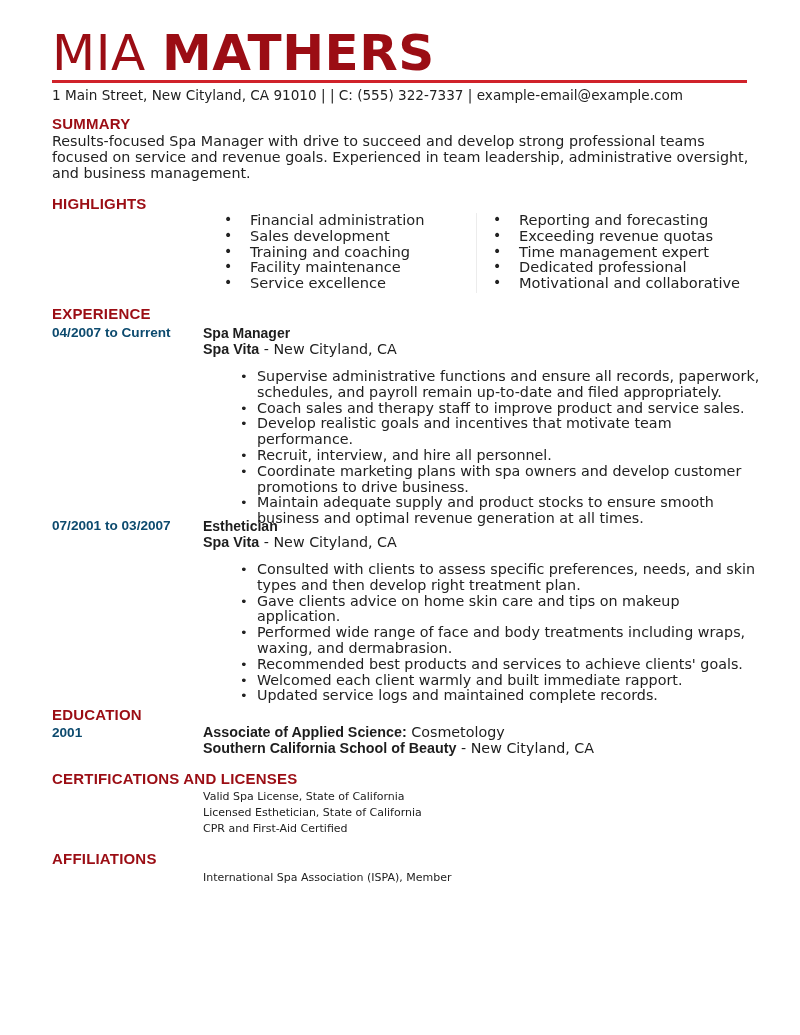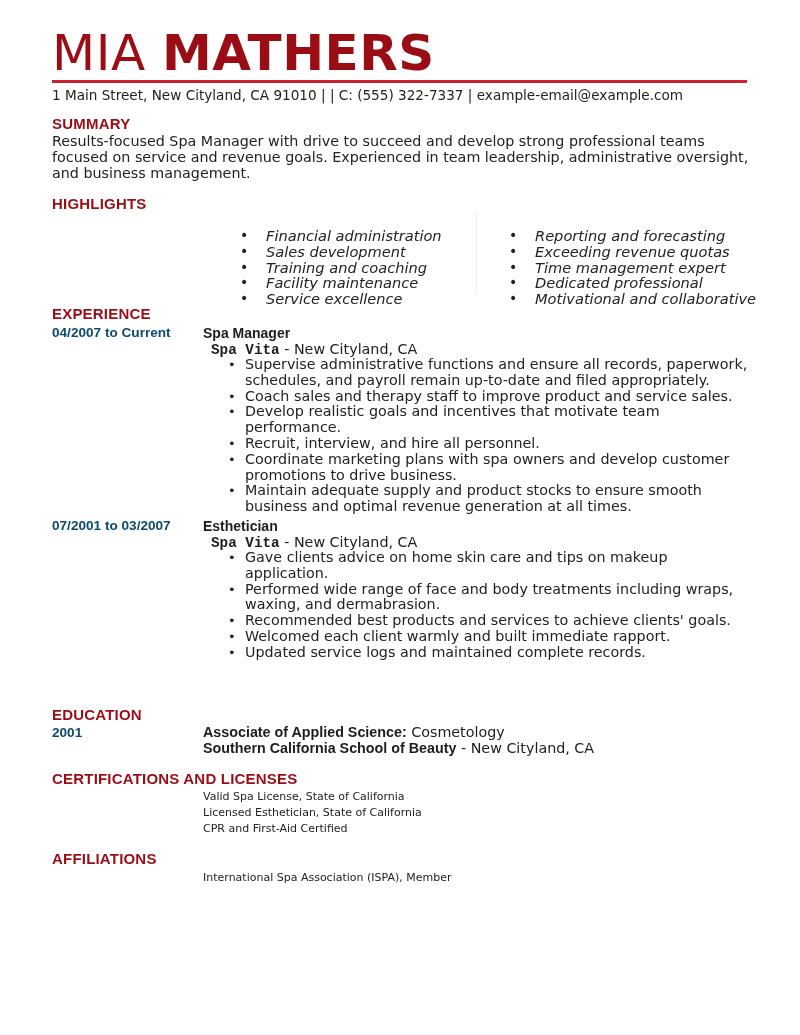--- a/index.html
+++ b/index.html
@@ -10,30 +10,30 @@
           color: #9b0d14; letter-spacing: 0.5px; white-space: nowrap; }
   .name .first { font-weight: normal; font-family: "DejaVu Sans", sans-serif; transform: scaleX(1); text-align: center; }
   .name .last { font-weight: bold; }
   .rule { position: absolute; left: 0; top: 80px; width: 695px; height: 3px; background: #d0222a; }
   .contact { position: absolute; left: 0; top: 86px; font-size: 13.6px; line-height: 18px; white-space: nowrap; color: #222; }
 
   .section-title { position: absolute; left: 0; font-weight: bold; font-size: 15px; color: #9b0d14;
                    font-family: "Liberation Sans", sans-serif; letter-spacing: 0.2px; text-align: right; }
   .para { position: absolute; left: 0; width: 700px; font-size: 14.3px; line-height: 16px; color: #222; }
 
-  .hl-col { position: absolute; margin: 16px; padding: 0; list-style: none; font-size: 14.6px; line-height: 15.8px; color: #222; font-style: italic; }
+  .hl-col { position: absolute; margin: 0; padding: 0; list-style: none; font-size: 14.6px; line-height: 15.8px; color: #222; }
   .hl-col li { position: relative; padding-left: 26px; white-space: nowrap; }
   .hl-col li::before { content: "\2022"; position: absolute; left: 0; top: 0; font-size: 14px; }
   .hl-divider { position: absolute; left: 424px; top: 213px; width: 1px; height: 80px; background: #ececec; }
 
   .date { position: absolute; left: 0; font-weight: bold; font-size: 13.6px; color: #0c4a6e; font-family: "Liberation Sans", sans-serif; }
   .job-title { position: absolute; left: 151px; font-weight: bold; font-size: 14px; font-family: "Liberation Sans", sans-serif; }
   .company { position: absolute; left: 151px; font-size: 14.3px; white-space: nowrap; }
-  .company b { font-family: Liberation Mono, monospace; margin-left: 8px; }
-  .bullets { position: absolute; left: 176px; width: 520px; margin: 0; padding: 0; list-style: none;
+  .company b { font-family: Liberation Sans, sans-serif; }
+  .bullets { position: absolute; left: 176px; width: 520px; margin: 12px; padding: 0; list-style: none;
              font-size: 14.3px; line-height: 15.8px; color: #222; }
   .bullets li { position: relative; padding-left: 17px; }
   .bullets li::before { content: "\2022"; position: absolute; left: 0; top: 0; font-size: 13px; }
 
   .edu-line { position: absolute; left: 151px; font-size: 14.3px; white-space: nowrap; }
   .edu-line b { font-family: "Liberation Sans", sans-serif; }
   .plain-line { position: absolute; left: 151px; font-size: 11px; line-height: 16px; white-space: nowrap; color: #222; }
 </style>
 </head>
 <body>
@@ -89,20 +89,21 @@
     </ul>
   </div>
 
   <div>
     <div class="date" style="top:518px">07/2001 to 03/2007</div>
     <div class="job-title" style="top:518px">Esthetician</div>
     <div class="company" style="top:534px">
       <b>Spa Vita</b><span> - New Cityland, CA</span>
     </div>
     <ul class="bullets" style="top:550px">
+      <li>Consulted with clients to assess specific preferences, needs, and skin types and then develop right treatment plan.</li>
       <li>Gave clients advice on home skin care and tips on makeup application.</li>
       <li>Performed wide range of face and body treatments including wraps, waxing, and dermabrasion.</li>
       <li>Recommended best products and services to achieve clients' goals.</li>
       <li>Welcomed each client warmly and built immediate rapport.</li>
       <li>Updated service logs and maintained complete records.</li>
     </ul>
   </div>
 
   <div class="section-title" style="top:706px">EDUCATION</div>
   <div class="date" style="top:725px">2001</div>

